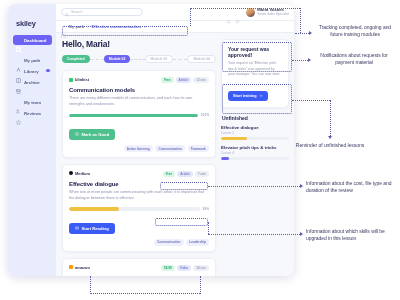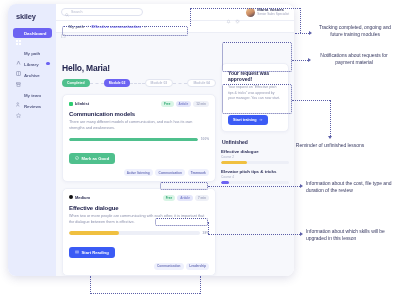--- a/index.html
+++ b/index.html
@@ -19,21 +19,21 @@
     border-radius: 8px;
     box-shadow: 0 2px 10px rgba(60,60,120,.18);
     overflow: hidden;
     display: flex;
   }
 
   
   .sidebar {
     width: 48px; height: 100%;
     background: #e8ecfd;
-    padding: 7px 4px 0 5px;
+    padding: 14px 4px 0 5px;
     position: relative;
     flex: 0 0 48px;
   }
   .brand {
     font-size: 7.5px; font-weight: bold; color: #31325c;
     letter-spacing: -.2px; margin: 1px 0 7px 3px;
   }
   .nav-item {
     display: flex; align-items: center; gap: 3px;
     height: 10px; padding: 0 3px; border-radius: 3px;
@@ -98,21 +98,21 @@
     border-bottom: .5px solid #eceef6;
   }
   .crumb-ico { width: 4.5px; height: 4.5px; opacity: .6; }
   .crumb { font-size: 4.2px; color: #6e7392; font-weight: bold; }
   .crumb.sep { color: #c6c9da; font-weight: normal; }
   .crumb.accent { color: #6c63f2; }
   .crumb-caret { font-size: 4px; color: #9aa0bd; }
 
   .content {
     flex: 1; display: flex; overflow: hidden;
-    padding: 6px 5px 0 6px; gap: 5px; margin-top: 24px;
+    padding: 6px 5px 0 6px; gap: 5px;
   }
   .col-left { flex: 1; min-width: 0; display: flex; flex-direction: column; }
   .col-right { flex: 0 0 68px; display: flex; flex-direction: column; gap: 5px; }
 
   .greeting {
     font-size: 8.5px; font-weight: bold; color: #23254f;
     margin-bottom: 6px; letter-spacing: -.2px;
   }
   .steps { display: flex; align-items: center; gap: 0; margin-bottom: 7px; }
   .step {

